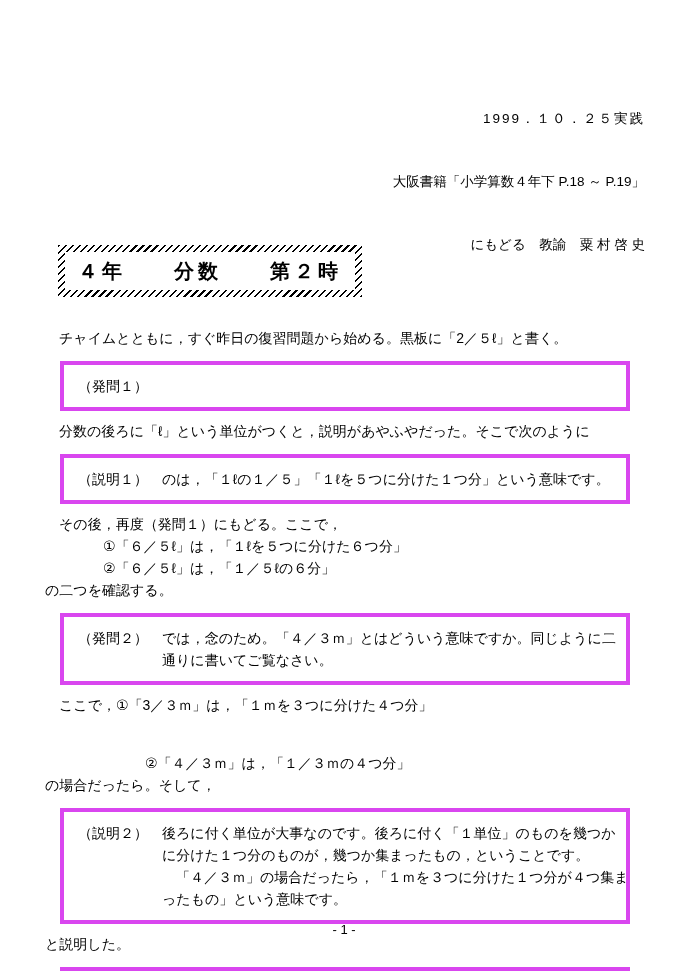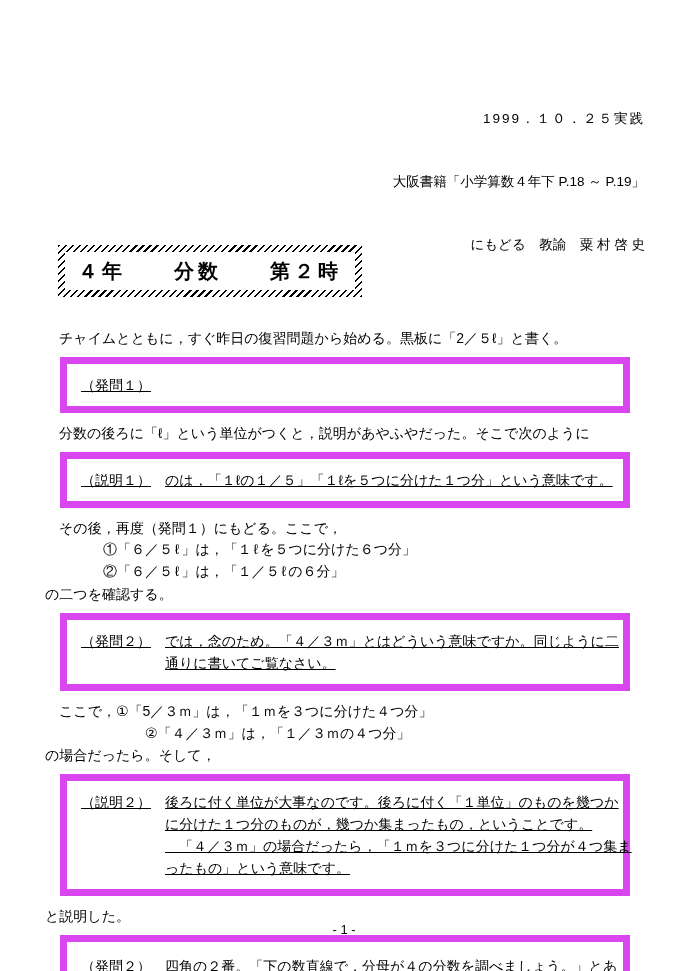--- a/index.html
+++ b/index.html
@@ -39,31 +39,30 @@
     font-size:13.5px;
     line-height:21px;
     padding-top:2px;
     white-space:pre;
   }
   .header-right .date-line { letter-spacing:2px; }
   
   .bodytext { font-size:14px; line-height:22px; }
   .para { margin-bottom:8px; }
   .para .line { white-space:pre; }
-  .line.indent-item1 { padding-left:58px;font-family:Liberation Mono, monospace; }
-  .line.indent-item2 { padding-left:100px; }
+  .line.indent-item1 { padding-left:58px; }
+  .line.indent-item2 { padding-left:100px;margin-top:36px; }
   
   .box {
-    border:7px solid #d946ef;
-    margin:4px 0 9px 15px;
+    border:4px solid #d946ef;
+    margin:12px 0 9px 15px;
     width:570px;
     padding:10px 10px 10px 14px;
     display:flex;
     align-items:flex-start;
-    text-decoration:underline;
   }
   .box.tall { padding-top:13px; padding-bottom:13px; }
   .box-label { width:84px; flex-shrink:0; white-space:pre; }
   .box-text { flex:1; }
   .box-text .line { white-space:pre; }
   
   .footer {
     position:absolute;
     left:0; right:0;
     top:922px;
@@ -117,21 +116,21 @@
 
     <div class="box">
       <div class="box-label">（発問２）</div>
       <div class="box-text">
         <div class="line">では，念のため。「４／３ｍ」とはどういう意味ですか。同じように二</div>
         <div class="line">通りに書いてご覧なさい。</div>
       </div>
     </div>
 
     <div class="para">
-      <div class="line">　ここで，①「5／３ｍ」は，「１ｍを３つに分けた４つ分」</div>
+      <div class="line">　ここで，①「3／３ｍ」は，「１ｍを３つに分けた４つ分」</div>
       <div class="line indent-item2">②「４／３ｍ」は，「１／３ｍの４つ分」</div>
       <div class="line">の場合だったら。そして，</div>
     </div>
 
     <div class="box">
       <div class="box-label">（説明２）</div>
       <div class="box-text">
         <div class="line">後ろに付く単位が大事なのです。後ろに付く「１単位」のものを幾つか</div>
         <div class="line">に分けた１つ分のものが，幾つか集まったもの，ということです。</div>
         <div class="line">　「４／３ｍ」の場合だったら，「１ｍを３つに分けた１つ分が４つ集ま</div>

